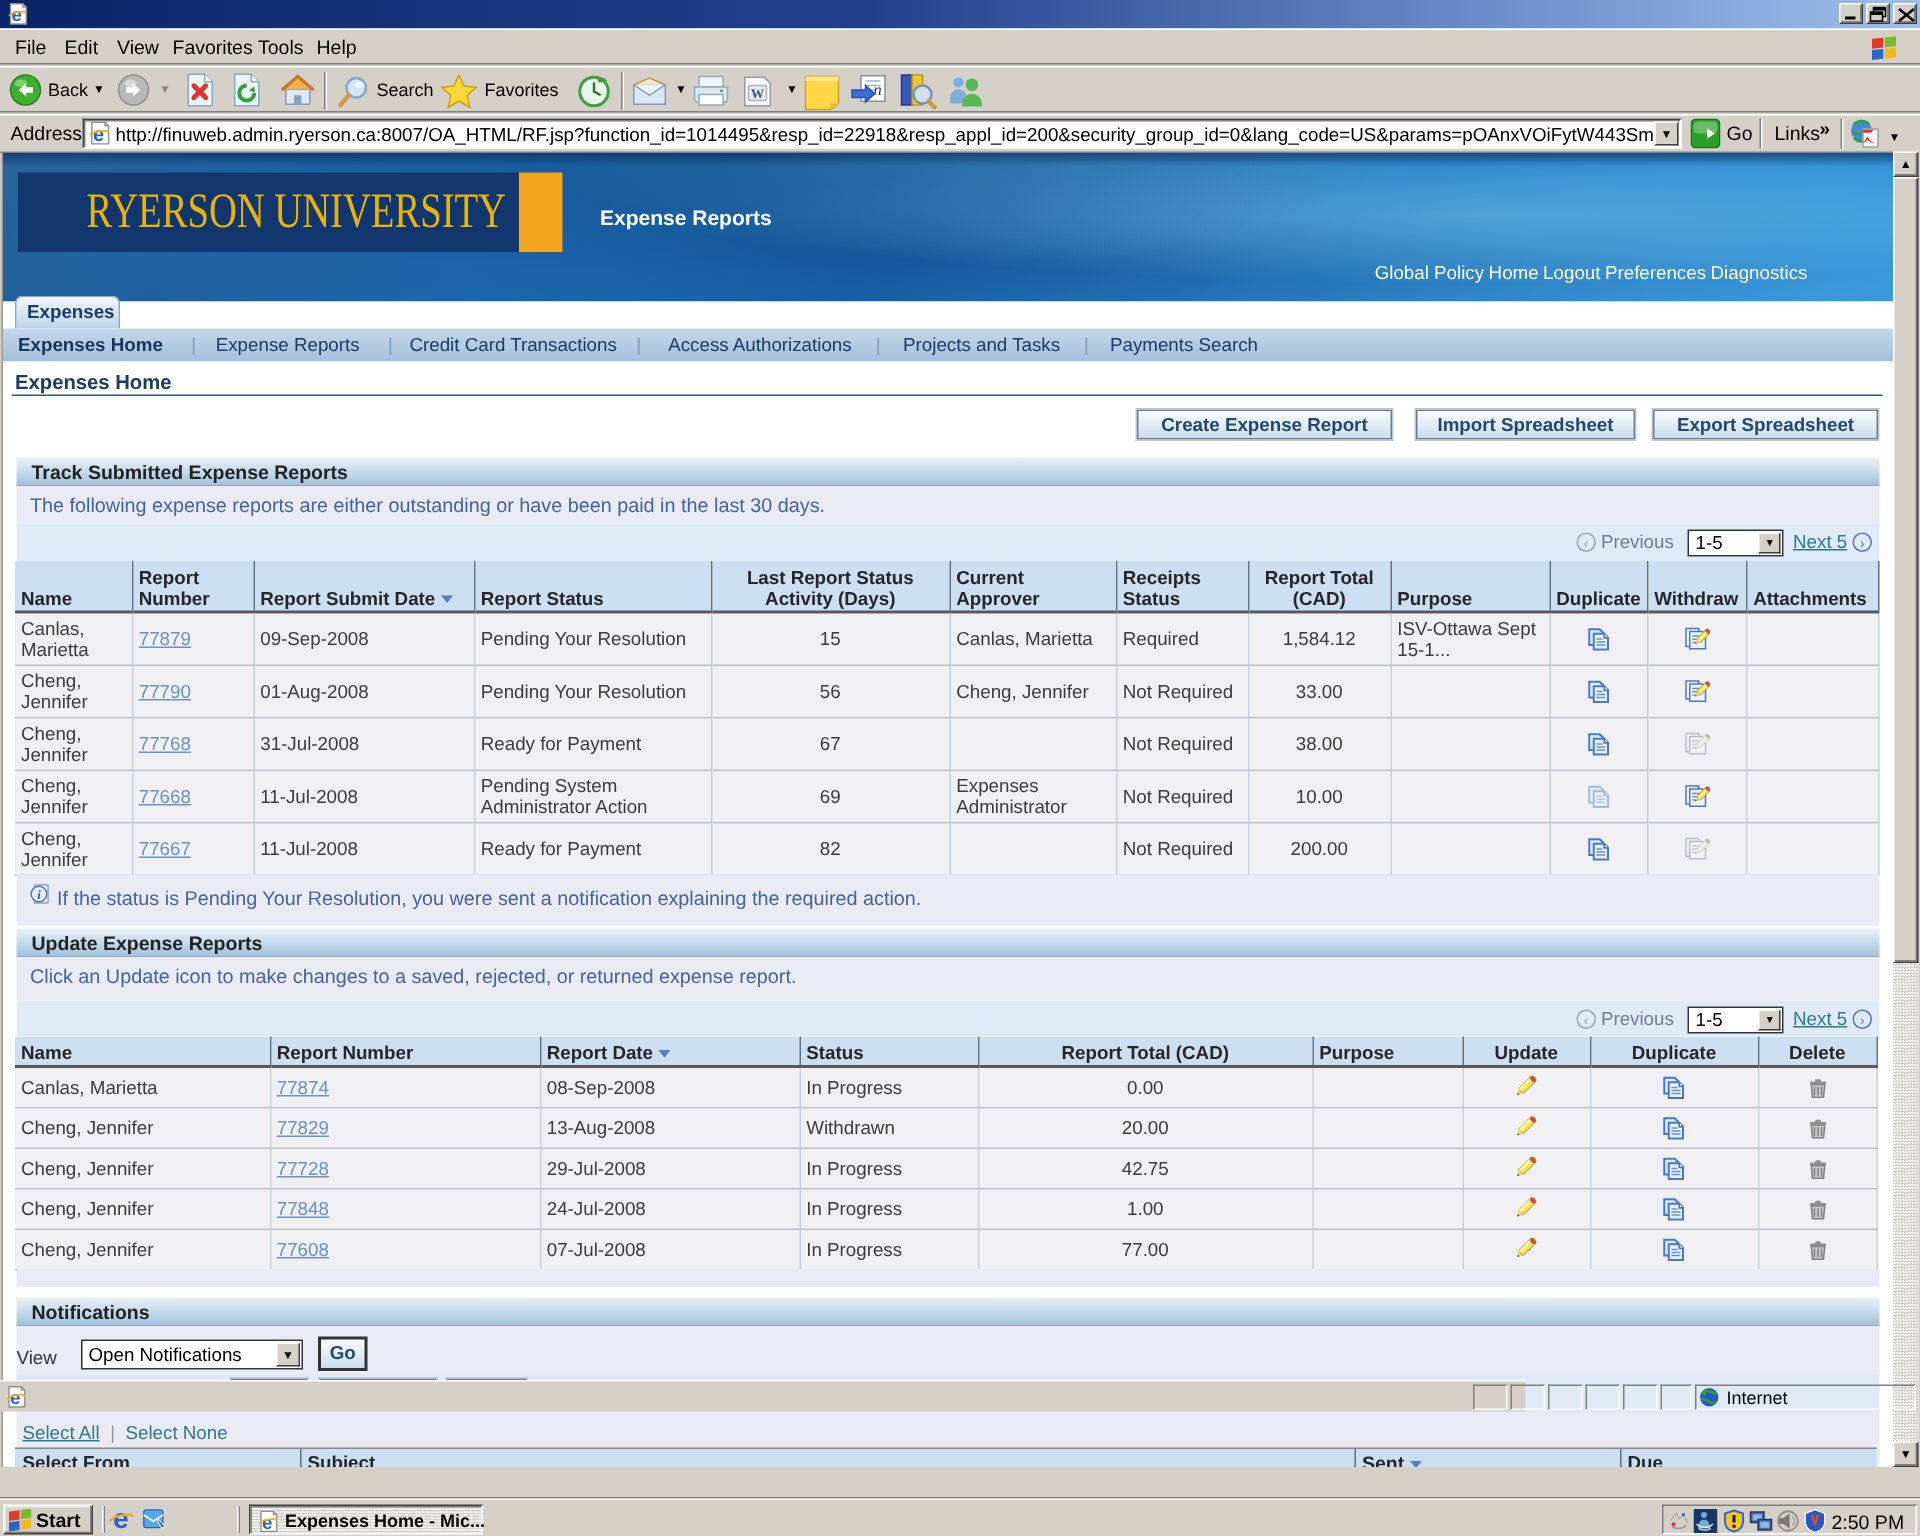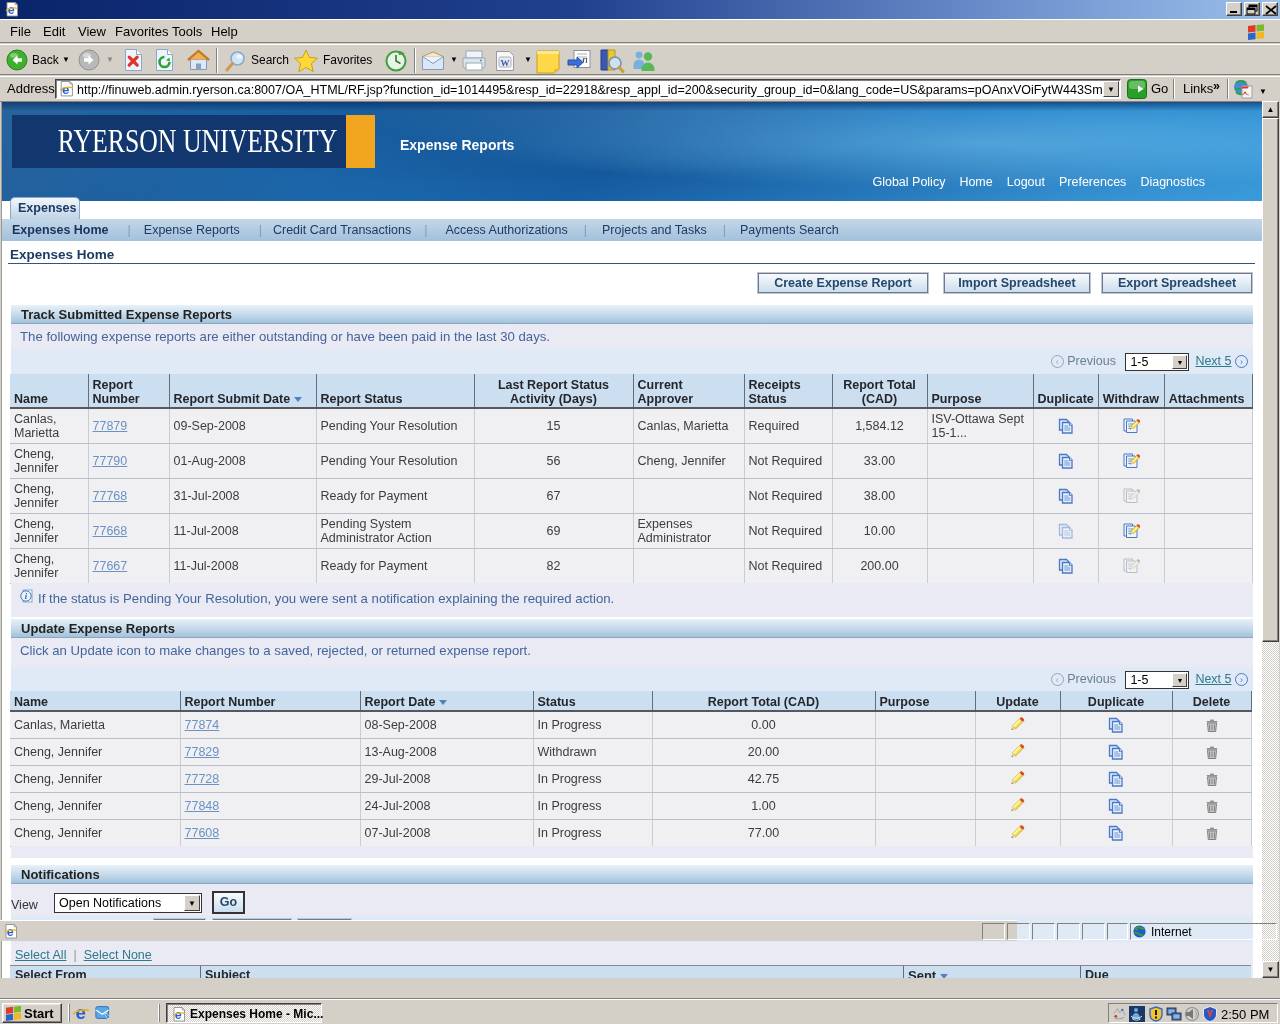--- a/index.html
+++ b/index.html
@@ -20,26 +20,26 @@
 .sbtn{position:absolute;left:0;width:17px;height:17px;background:#d4d0c8;border:1px solid;border-color:#fff #404040 #404040 #fff;box-shadow:inset -1px -1px 0 #808080;font-size:8px;text-align:center;line-height:15px;color:#000}
 #banner{left:0;top:0;width:1260px;height:99px;background:
  linear-gradient(to bottom,rgba(8,38,88,.6),rgba(8,38,88,0) 9%),
  radial-gradient(ellipse 650px 130px at 38% -8%,rgba(14,62,120,.55),rgba(14,62,120,0) 70%),
  radial-gradient(ellipse 500px 150px at 52% -25%,rgba(120,195,240,.55),rgba(120,195,240,0) 65%),
  radial-gradient(ellipse 700px 65px at 78% 42%,rgba(140,215,250,.4),rgba(140,215,250,0) 70%),
  radial-gradient(ellipse 850px 100px at 55% 72%,rgba(8,56,115,.35),rgba(8,56,115,0) 70%),
  radial-gradient(ellipse 850px 240px at 88% 125%,rgba(70,165,228,.75),rgba(70,165,228,0) 65%),
  radial-gradient(ellipse 420px 180px at 10% 115%,rgba(25,90,155,.55),rgba(25,90,155,0) 70%),
  linear-gradient(100deg,#28639c 0%,#1e6fb4 25%,#1a68b0 48%,#1e76be 70%,#2e8ed0 100%)}
-#rylogo{left:10px;top:13px;width:334px;height:53px;background:#12366e;color:#ffffff;text-align:center;font-family:"Liberation Serif",serif;font-size:33px;line-height:52px;white-space:nowrap}
+#rylogo{left:10px;top:13px;width:334px;height:53px;background:#12366e;color:#eab308;text-align:center;font-family:"Liberation Serif",serif;font-size:33px;line-height:52px;white-space:nowrap}
 #rylogo span{display:inline-block;transform:scaleX(.78);transform-origin:58% 50%}
 #rygold{left:344px;top:13px;width:29px;height:53px;background:#f2a51f}
 #apptitle{left:398px;top:35px;color:#fff;font-weight:bold;font-size:14px}
 #toplinks{right:57px;top:73px;color:#fff;font-size:12.5px}
-#toplinks span{margin-left:14px}
+#toplinks span{margin-left:3px}
 #tabrow{left:0;top:99px;width:1260px;height:18px;background:#fff}
 #tab{position:absolute;left:8px;top:-4px;width:70px;height:22px;background:linear-gradient(to bottom,#f2f7fb,#bed3e6);border-radius:5px 5px 0 0;border:1px solid #89a8c8;border-bottom:none;color:#1c3c64;font-weight:bold;font-size:12.5px;line-height:20px;padding-left:7px}
 #navbar{left:0;top:117px;width:1260px;height:22px;background:linear-gradient(to bottom,#c3d7e8,#a3c0dc);font-size:12.5px;color:#1c3c64;line-height:22px}
 #navbar b{color:#17355c}
 #navbar .ns{color:#7d9cbe;padding:0 9px}
 
 .oafbtn{position:absolute;height:20px;background:linear-gradient(to bottom,#f8fbfd,#cadded);border:1px solid #778;outline:1px solid #b8c8d8;color:#26486b;font-weight:bold;font-size:12.5px;text-align:center;line-height:18px}
 .sechdr{position:absolute;left:9px;width:1242px;height:19px;background:linear-gradient(to bottom,#e8f1f8 0%,#c4d9ea 55%,#a3c2da 100%);border-bottom:1px solid #8aa8c4;color:#222;font-weight:bold;font-size:13px;line-height:19px;padding-left:10px}
 .lav{position:absolute;left:9px;width:1242px;background:#e9eaf3}
 .pgn{position:absolute;left:9px;width:1242px;background:#dfeaf6}
@@ -558,21 +558,21 @@
     <div class="abs" style="left:52px;top:652px;width:148px;height:20px;background:#fff;border:1px solid #333">
       <span class="abs" style="left:4px;top:2px;font-size:12.5px;color:#000">Open Notifications</span>
       <div class="abs" style="right:1px;top:1px;width:16px;height:16px;background:#d4d0c8;border:1px solid;border-color:#fff #404040 #404040 #fff;font-size:8px;text-align:center;line-height:15px">▼</div>
     </div>
     <div class="abs" style="left:210px;top:650px;width:33px;height:23px;background:linear-gradient(to bottom,#f8fbfd,#cadded);border:2px solid #333;color:#26486b;font-weight:bold;font-size:12.5px;text-align:center;line-height:19px">Go</div>
     <div class="abs" style="left:9px;top:675px;width:1242px;height:26px;background:#dfeaf6"></div>
     <div class="abs" style="left:12px;top:681px;color:#17355c;font-weight:bold;font-size:12.5px">Select Notifications:</div>
     <div class="oafbtn" style="left:152px;top:678px;width:51px">Open</div>
     <div class="oafbtn" style="left:211px;top:678px;width:78px">Reassign</div>
     <div class="oafbtn" style="left:296px;top:678px;width:53px">Close</div>
-    <div class="abs" style="left:13px;top:707px;font-size:12.5px"><a class="teal" style="text-decoration:underline">Select All</a><span style="color:#999;margin:0 7px">|</span><a class="teal" style="text-decoration:underline">Select None</a></div>
+    <div class="abs" style="left:13px;top:707px;font-size:12.5px"><a class="teal" style="text-decoration:underline">Select All</a><span style="color:#999;margin:0 7px">|</span><a class="teal" style="">Select None</a></div>
     <div class="abs" style="left:8px;top:724px;width:1241px;height:14px;background:#cbdff0;border-top:1px solid #888">
       <span class="abs" style="left:5px;top:2px;font-weight:bold;font-size:12.5px;color:#26262a">Select From</span>
       <span class="abs" style="left:195px;top:2px;font-weight:bold;font-size:12.5px;color:#26262a">Subject</span>
       <span class="abs" style="left:898px;top:2px;font-weight:bold;font-size:13px;color:#26262a">Sent <span class="sort"></span></span>
       <span class="abs" style="left:1075px;top:2px;font-weight:bold;font-size:12.5px;color:#26262a">Due</span>
       <div class="abs" style="left:190px;top:0;width:1px;height:14px;background:#5f6f7f"></div>
       <div class="abs" style="left:893px;top:0;width:1px;height:14px;background:#5f6f7f"></div>
       <div class="abs" style="left:1070px;top:0;width:1px;height:14px;background:#5f6f7f"></div>
     </div>
   </div>

